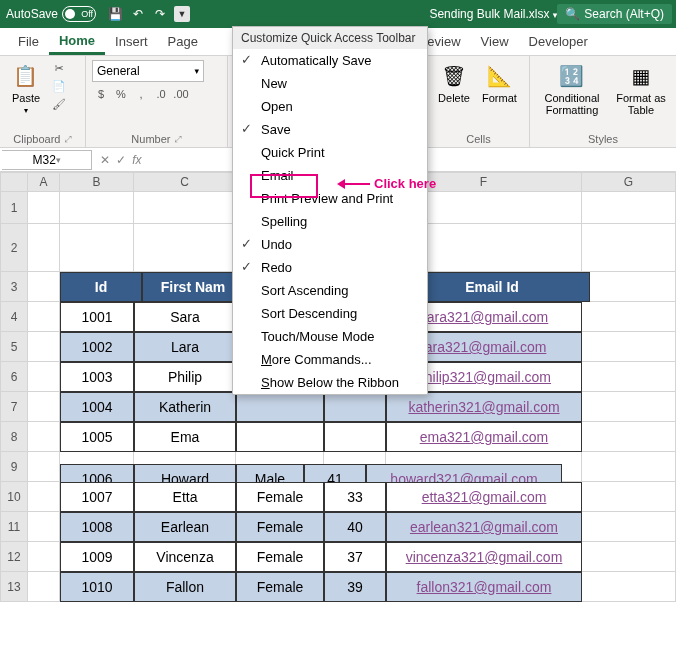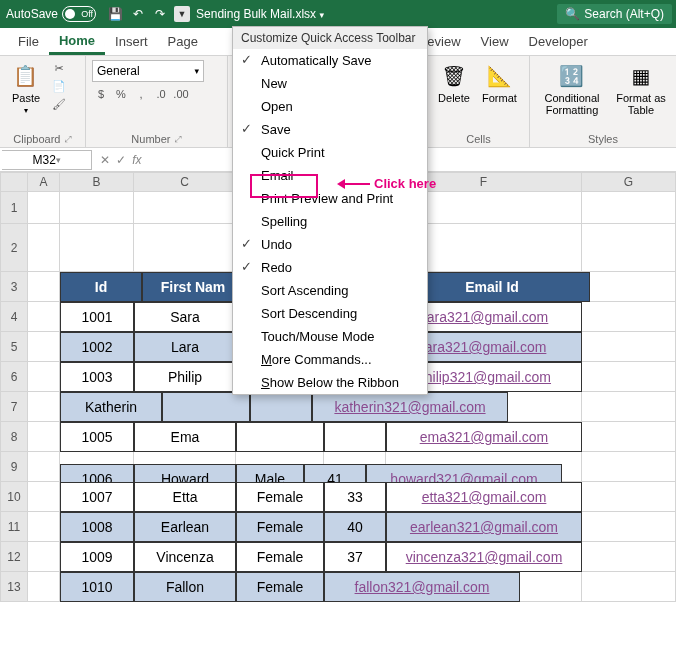--- a/index.html
+++ b/index.html
@@ -5,21 +5,21 @@
 * { box-sizing: border-box; margin: 0; padding: 0; font-family: 'Segoe UI', Arial, sans-serif; }
 body { width: 676px; height: 659px; background: #fff; font-size: 13px; overflow: hidden; position: relative; }
 
 
 .titlebar { height: 28px; background: linear-gradient(#1e6f42,#1e6f42); display: flex; align-items: center; color: #fff; font-size: 12px; }
 .autosave { display: flex; align-items: center; gap: 4px; padding: 0 6px; }
 .toggle { width: 34px; height: 16px; border: 1px solid #fff; border-radius: 8px; display: flex; align-items: center; padding: 0 2px; font-size: 9px; justify-content: space-between; }
 .toggle-circle { width: 10px; height: 10px; background: #fff; border-radius: 50%; }
 .qat { display: flex; gap: 6px; padding: 0 6px; align-items: center; }
 .qat-icon { width: 16px; height: 16px; display: flex; align-items: center; justify-content: center; }
-.title-center { flex: 1; text-align: left; }
+.title-center { flex: 1; text-align: right; }
 .title-right { display: flex; align-items: center; gap: 4px; background: #2f875a; height: 20px; padding: 0 8px; margin-right: 4px; border-radius: 2px; }
 
 
 .tabs { height: 28px; display: flex; align-items: center; border-bottom: 1px solid #d4d4d4; font-size: 13px; padding-left: 8px; gap: 0; background:#fff; }
 .tab { padding: 0 10px; height: 100%; display: flex; align-items: center; color: #444; }
 .tab.active { color: #1e6f42; border-bottom: 3px solid #1e6f42; font-weight: 600; }
 
 
 .ribbon { height: 92px; background: #f3f2f1; border-bottom: 1px solid #d4d4d4; display: flex; }
 .group { border-right: 1px solid #d4d4d4; display: flex; flex-direction: column; justify-content: space-between; padding: 4px 6px 2px; }
@@ -361,20 +361,21 @@
       <div class="dt-row" style="left: 60px; top: 190px;">
         <div class="dt-cell " style="width:74px">1003</div>
   <div class="dt-cell " style="width:102px">Philip</div>
   <div class="dt-cell " style="width:88px"></div>
   <div class="dt-cell " style="width:62px"></div>
   <div class="dt-cell " style="width:196px">
           <span class="email-lnk">philip321@gmail.com</span>
         </div>
       </div>
       <div class="dt-row" style="left: 60px; top: 220px;">
+        <div class="dt-cell dt-alt" style="width:74px">1004</div>
   <div class="dt-cell dt-alt" style="width:102px">Katherin</div>
   <div class="dt-cell dt-alt" style="width:88px"></div>
   <div class="dt-cell dt-alt" style="width:62px"></div>
   <div class="dt-cell dt-alt" style="width:196px">
           <span class="email-lnk">katherin321@gmail.com</span>
         </div>
       </div>
       <div class="dt-row" style="left: 60px; top: 250px;">
         <div class="dt-cell " style="width:74px">1005</div>
   <div class="dt-cell " style="width:102px">Ema</div>
@@ -417,20 +418,21 @@
   <div class="dt-cell " style="width:88px">Female</div>
   <div class="dt-cell " style="width:62px">37</div>
   <div class="dt-cell " style="width:196px">
           <span class="email-lnk">vincenza321@gmail.com</span>
         </div>
       </div>
       <div class="dt-row" style="left: 60px; top: 400px;">
         <div class="dt-cell dt-alt" style="width:74px">1010</div>
   <div class="dt-cell dt-alt" style="width:102px">Fallon</div>
   <div class="dt-cell dt-alt" style="width:88px">Female</div>
+  <div class="dt-cell dt-alt" style="width:62px">39</div>
   <div class="dt-cell dt-alt" style="width:196px">
           <span class="email-lnk">fallon321@gmail.com</span>
         </div>
       </div>
     </div>
 </div>
 
 <div class="qat-menu">
   <div class="qat-menu-title">Customize Quick Access Toolbar</div>
   <div id="qat-items">

